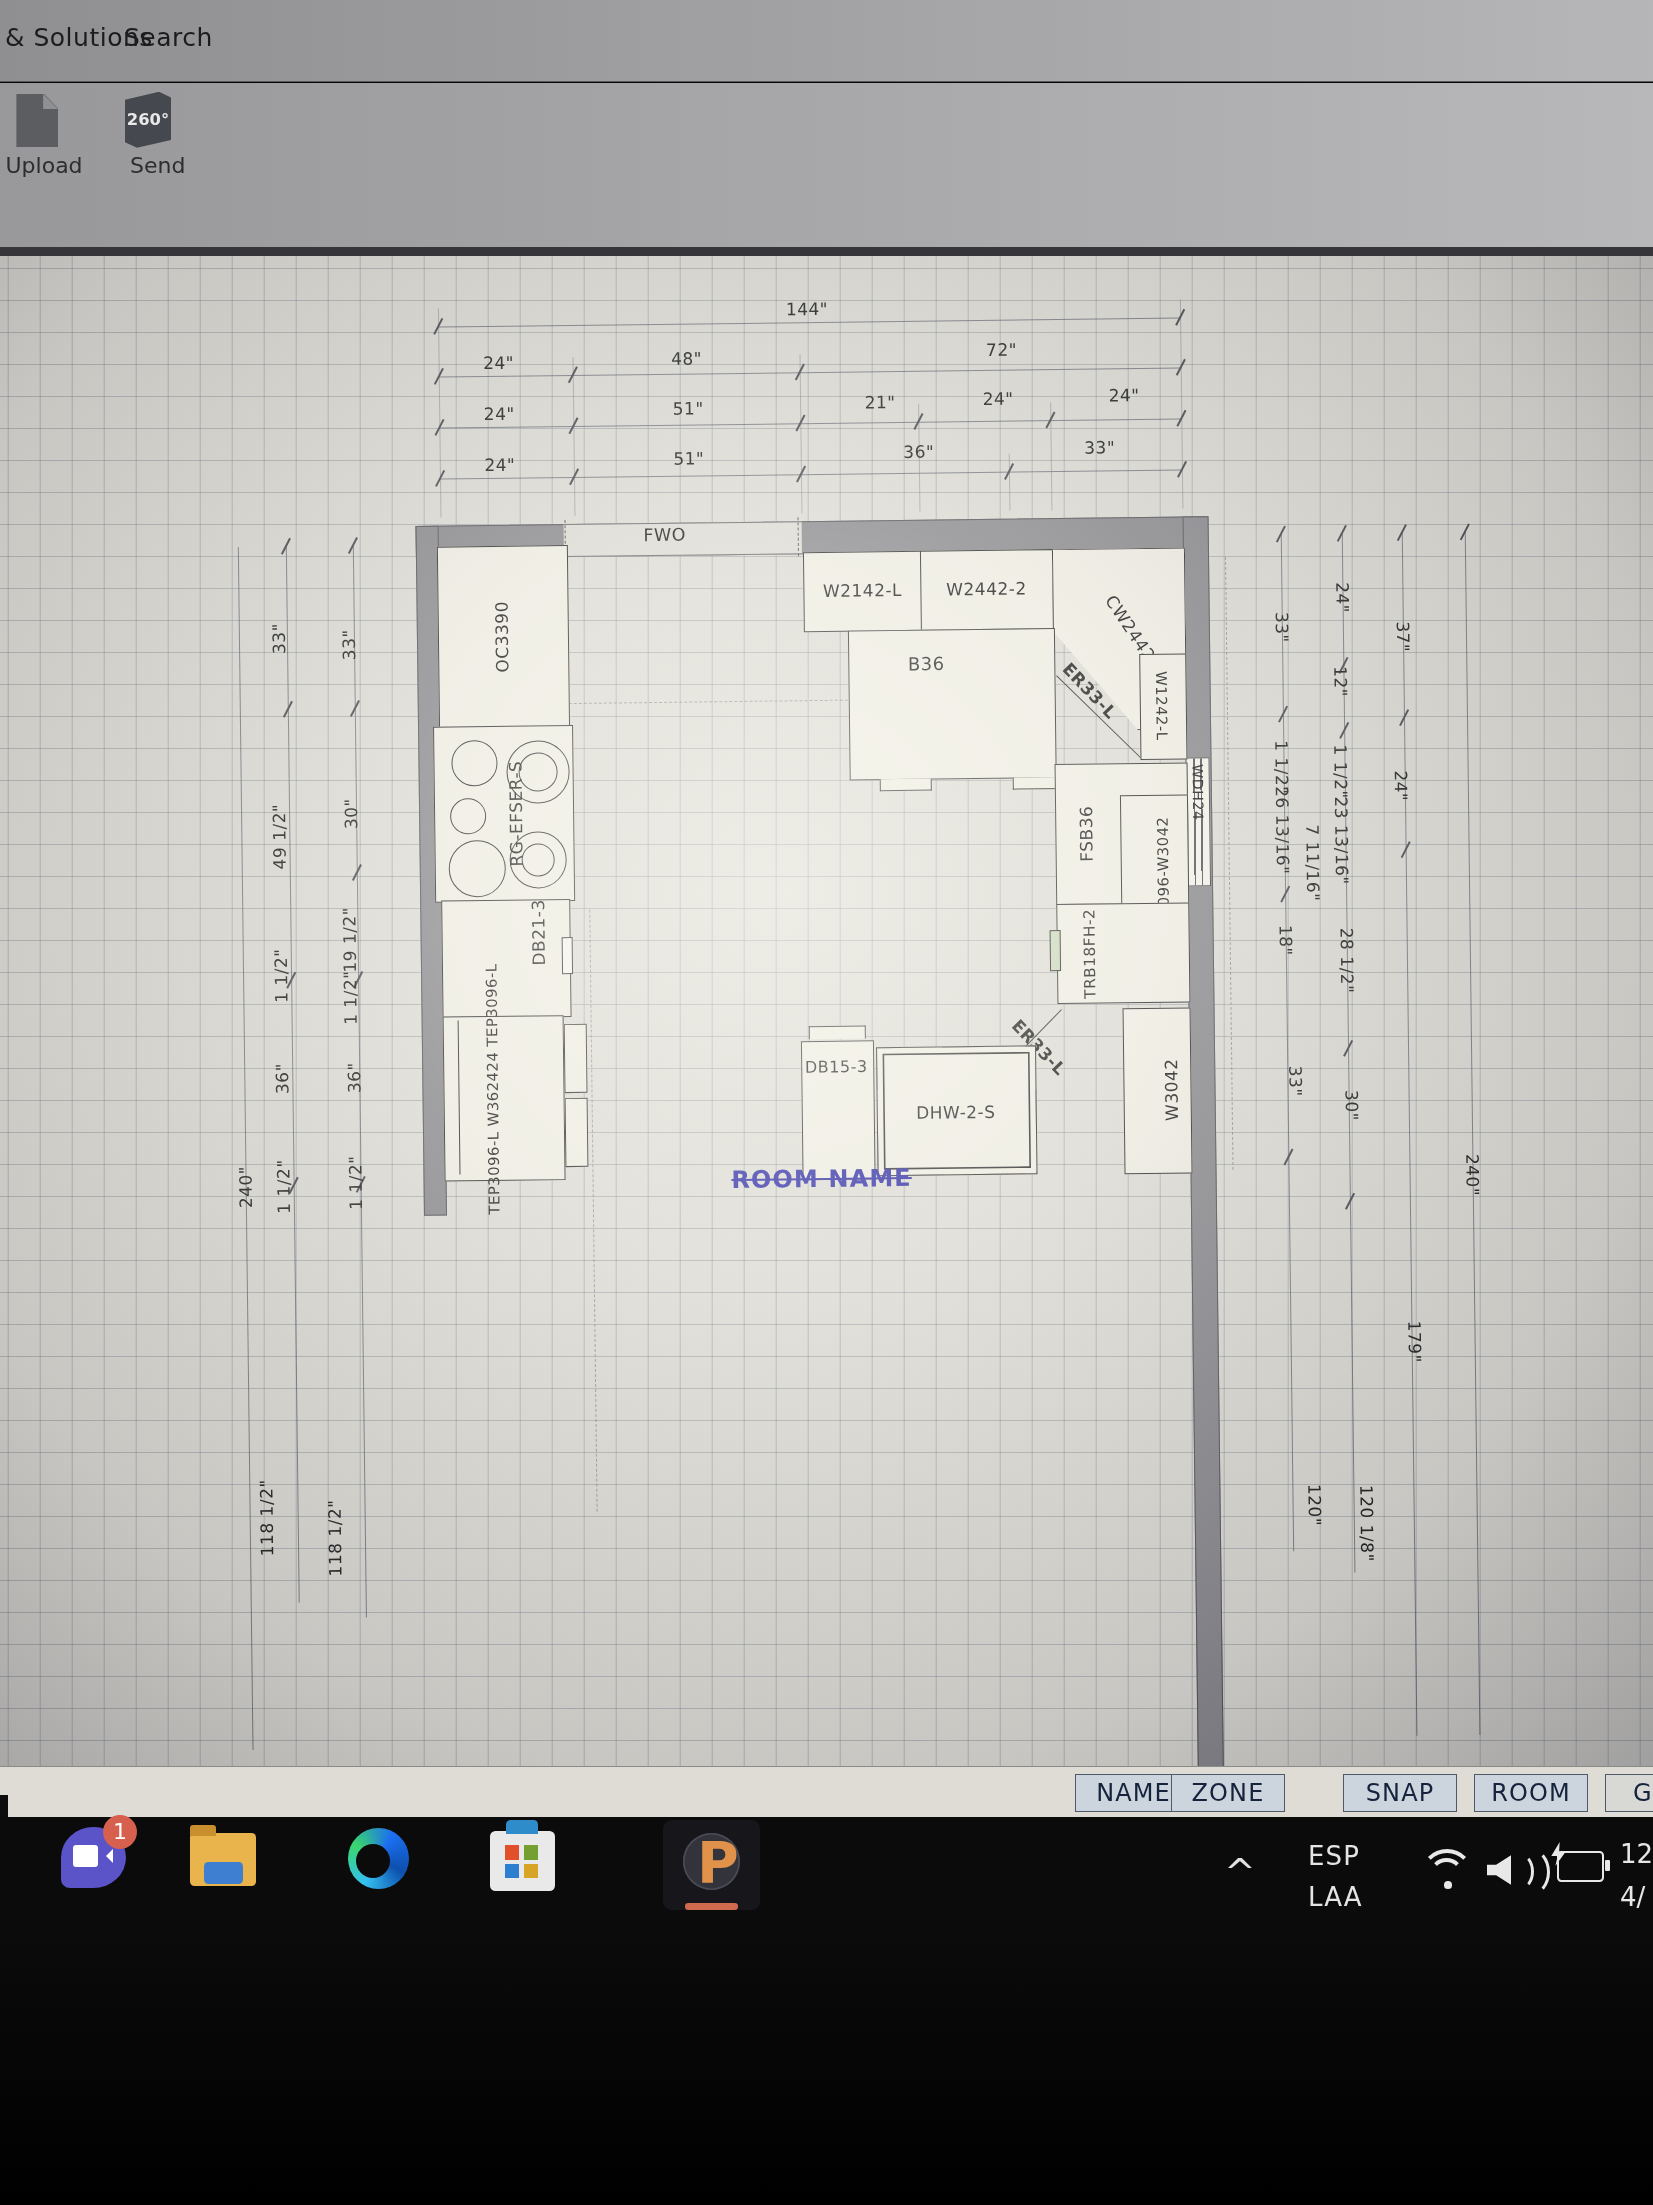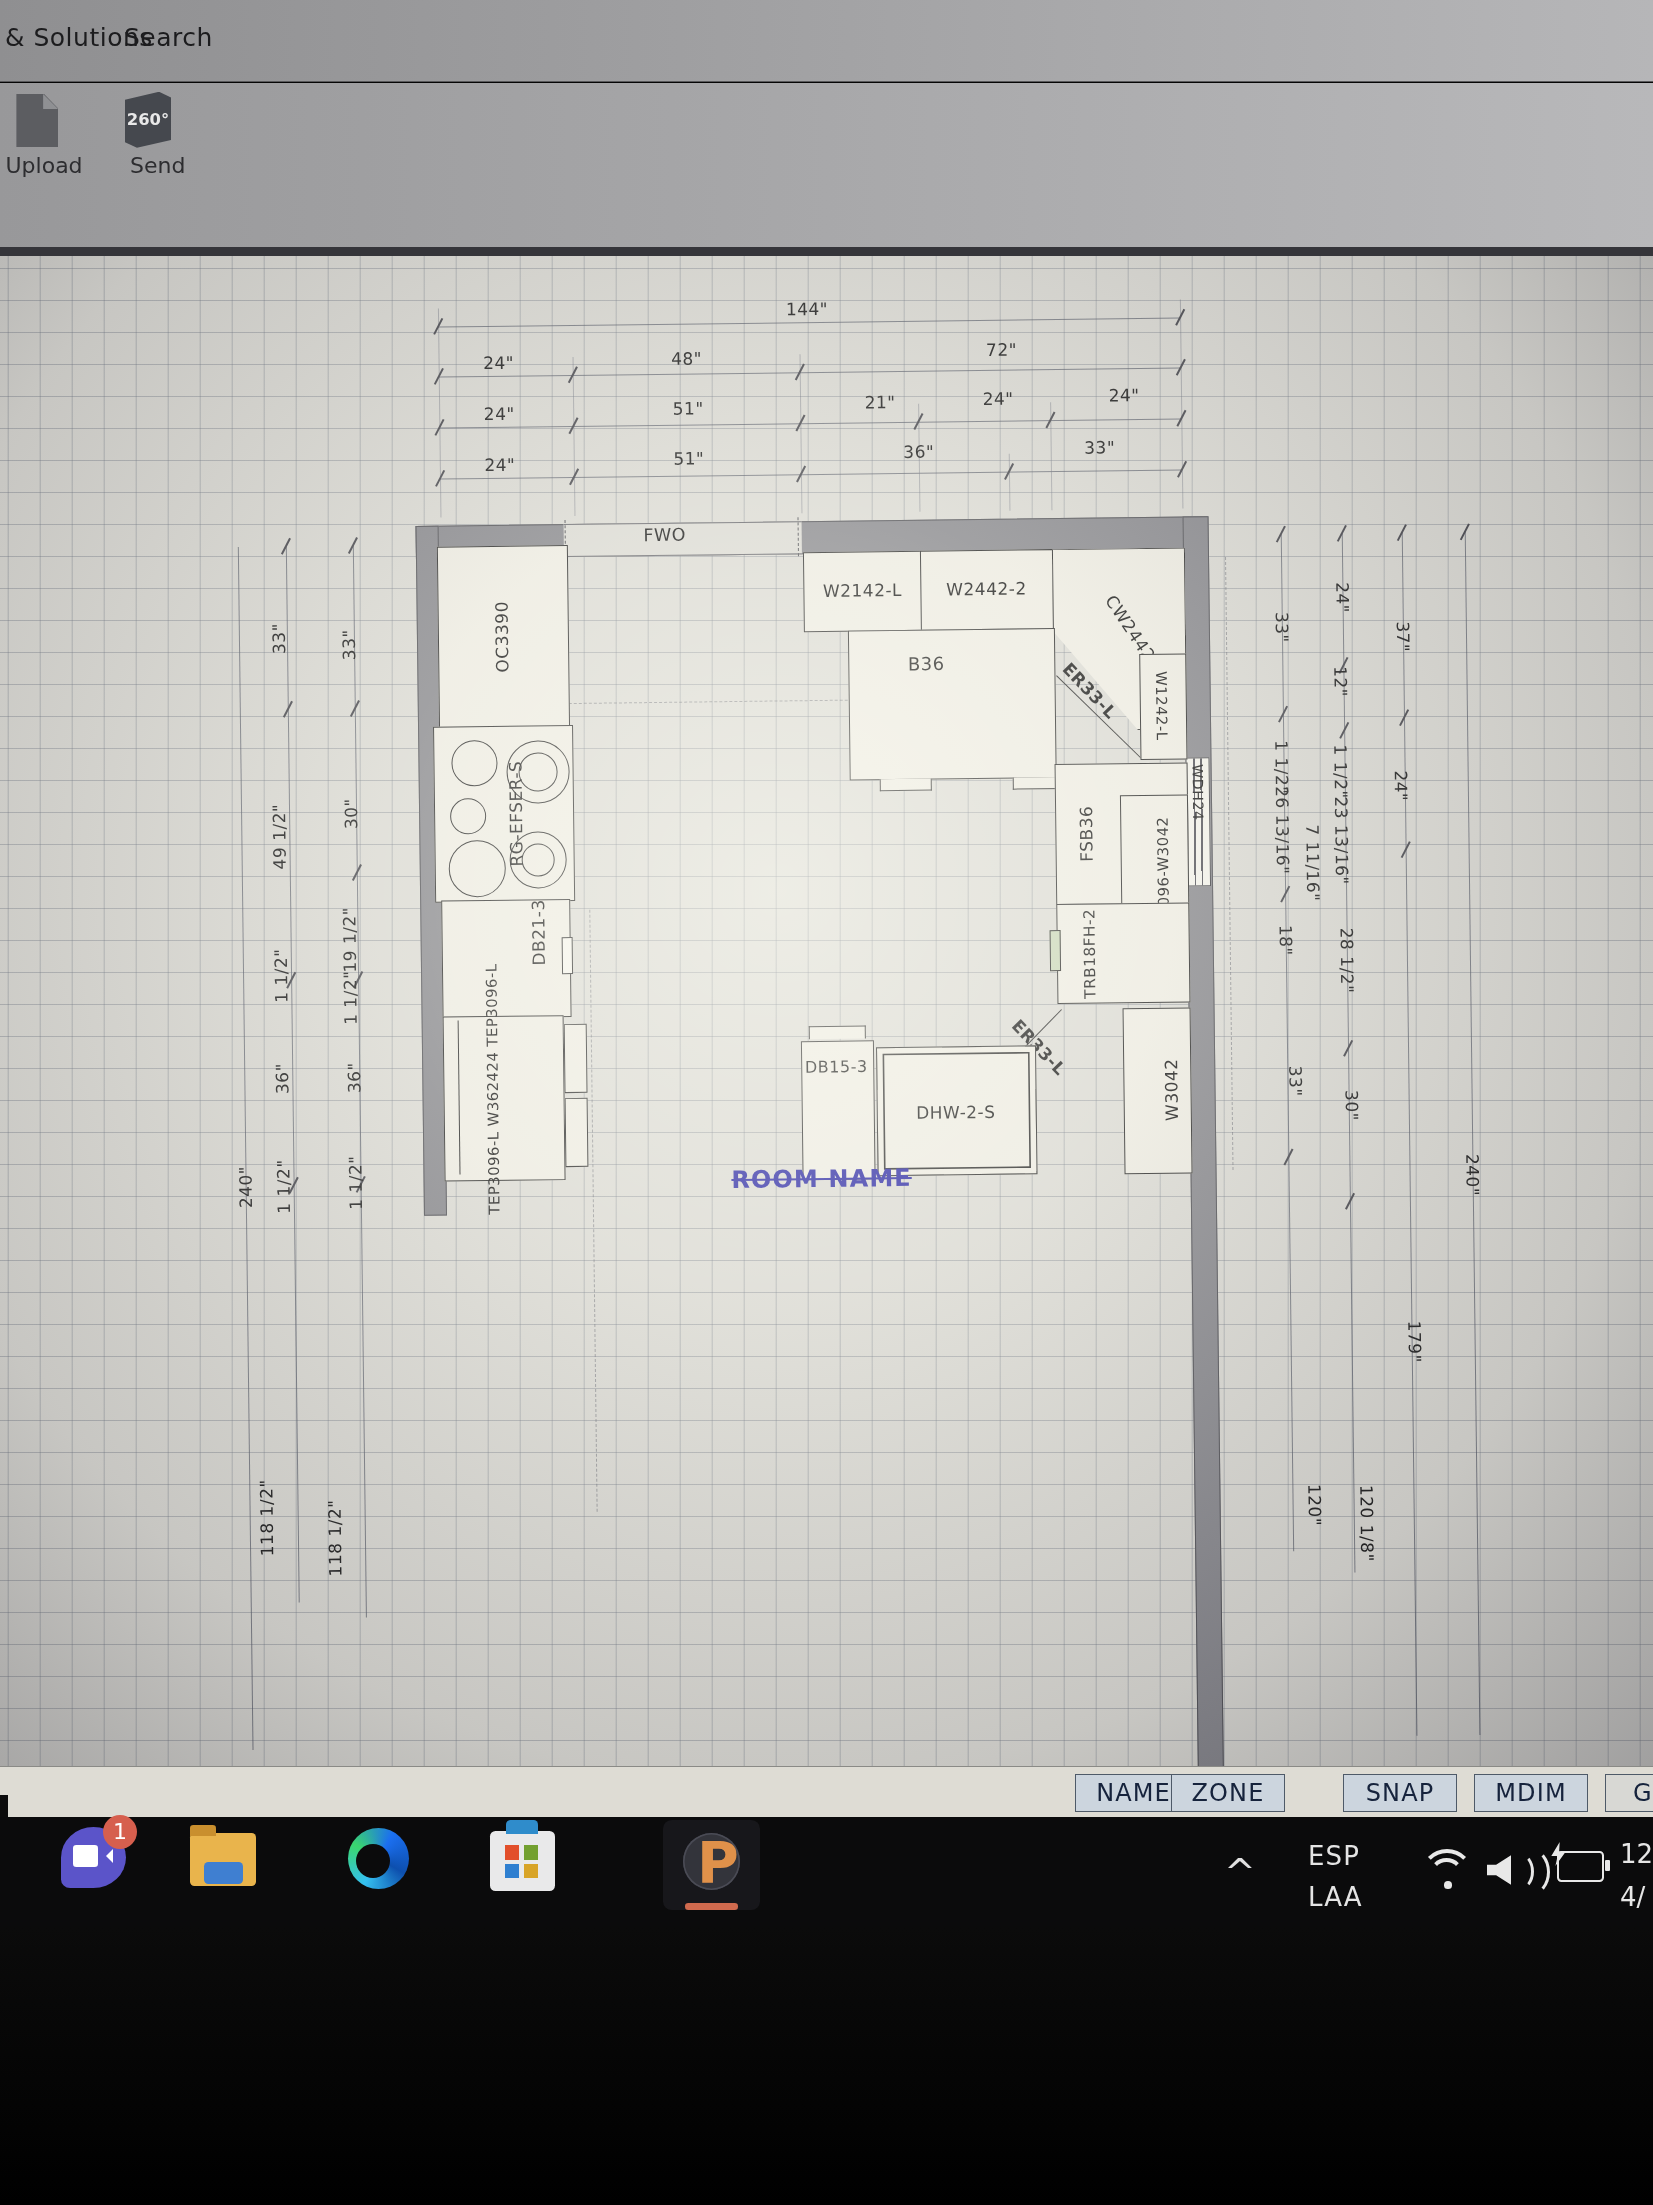--- a/index.html
+++ b/index.html
@@ -295,21 +295,21 @@
   <span class="t" style="left:954px;top:858px">DHW-2-S</span>
 
   <span class="t roomname" style="left:819px;top:923px">ROOM NAME</span>
 </div>
 </div>
 
 <div class="statusbar">
   <div class="sbtn" style="left:1075px;width:115px">NAME</div>
   <div class="sbtn" style="left:1171px;width:112px">ZONE</div>
   <div class="sbtn" style="left:1343px;width:112px">SNAP</div>
-  <div class="sbtn" style="left:1474px;width:112px">MDIM</div>
+  <div class="sbtn" style="left:1474px;width:112px">ROOM</div>
   <div class="sbtn" style="left:1605px;width:109px;background:#d8d8d4">GSN</div>
 </div>
 <div class="notch"></div>
 
 <div class="taskbar">
   <div class="chat">
     <div class="cam"></div>
     <div class="camlens"></div>
     <div class="badge">1</div>
   </div>

